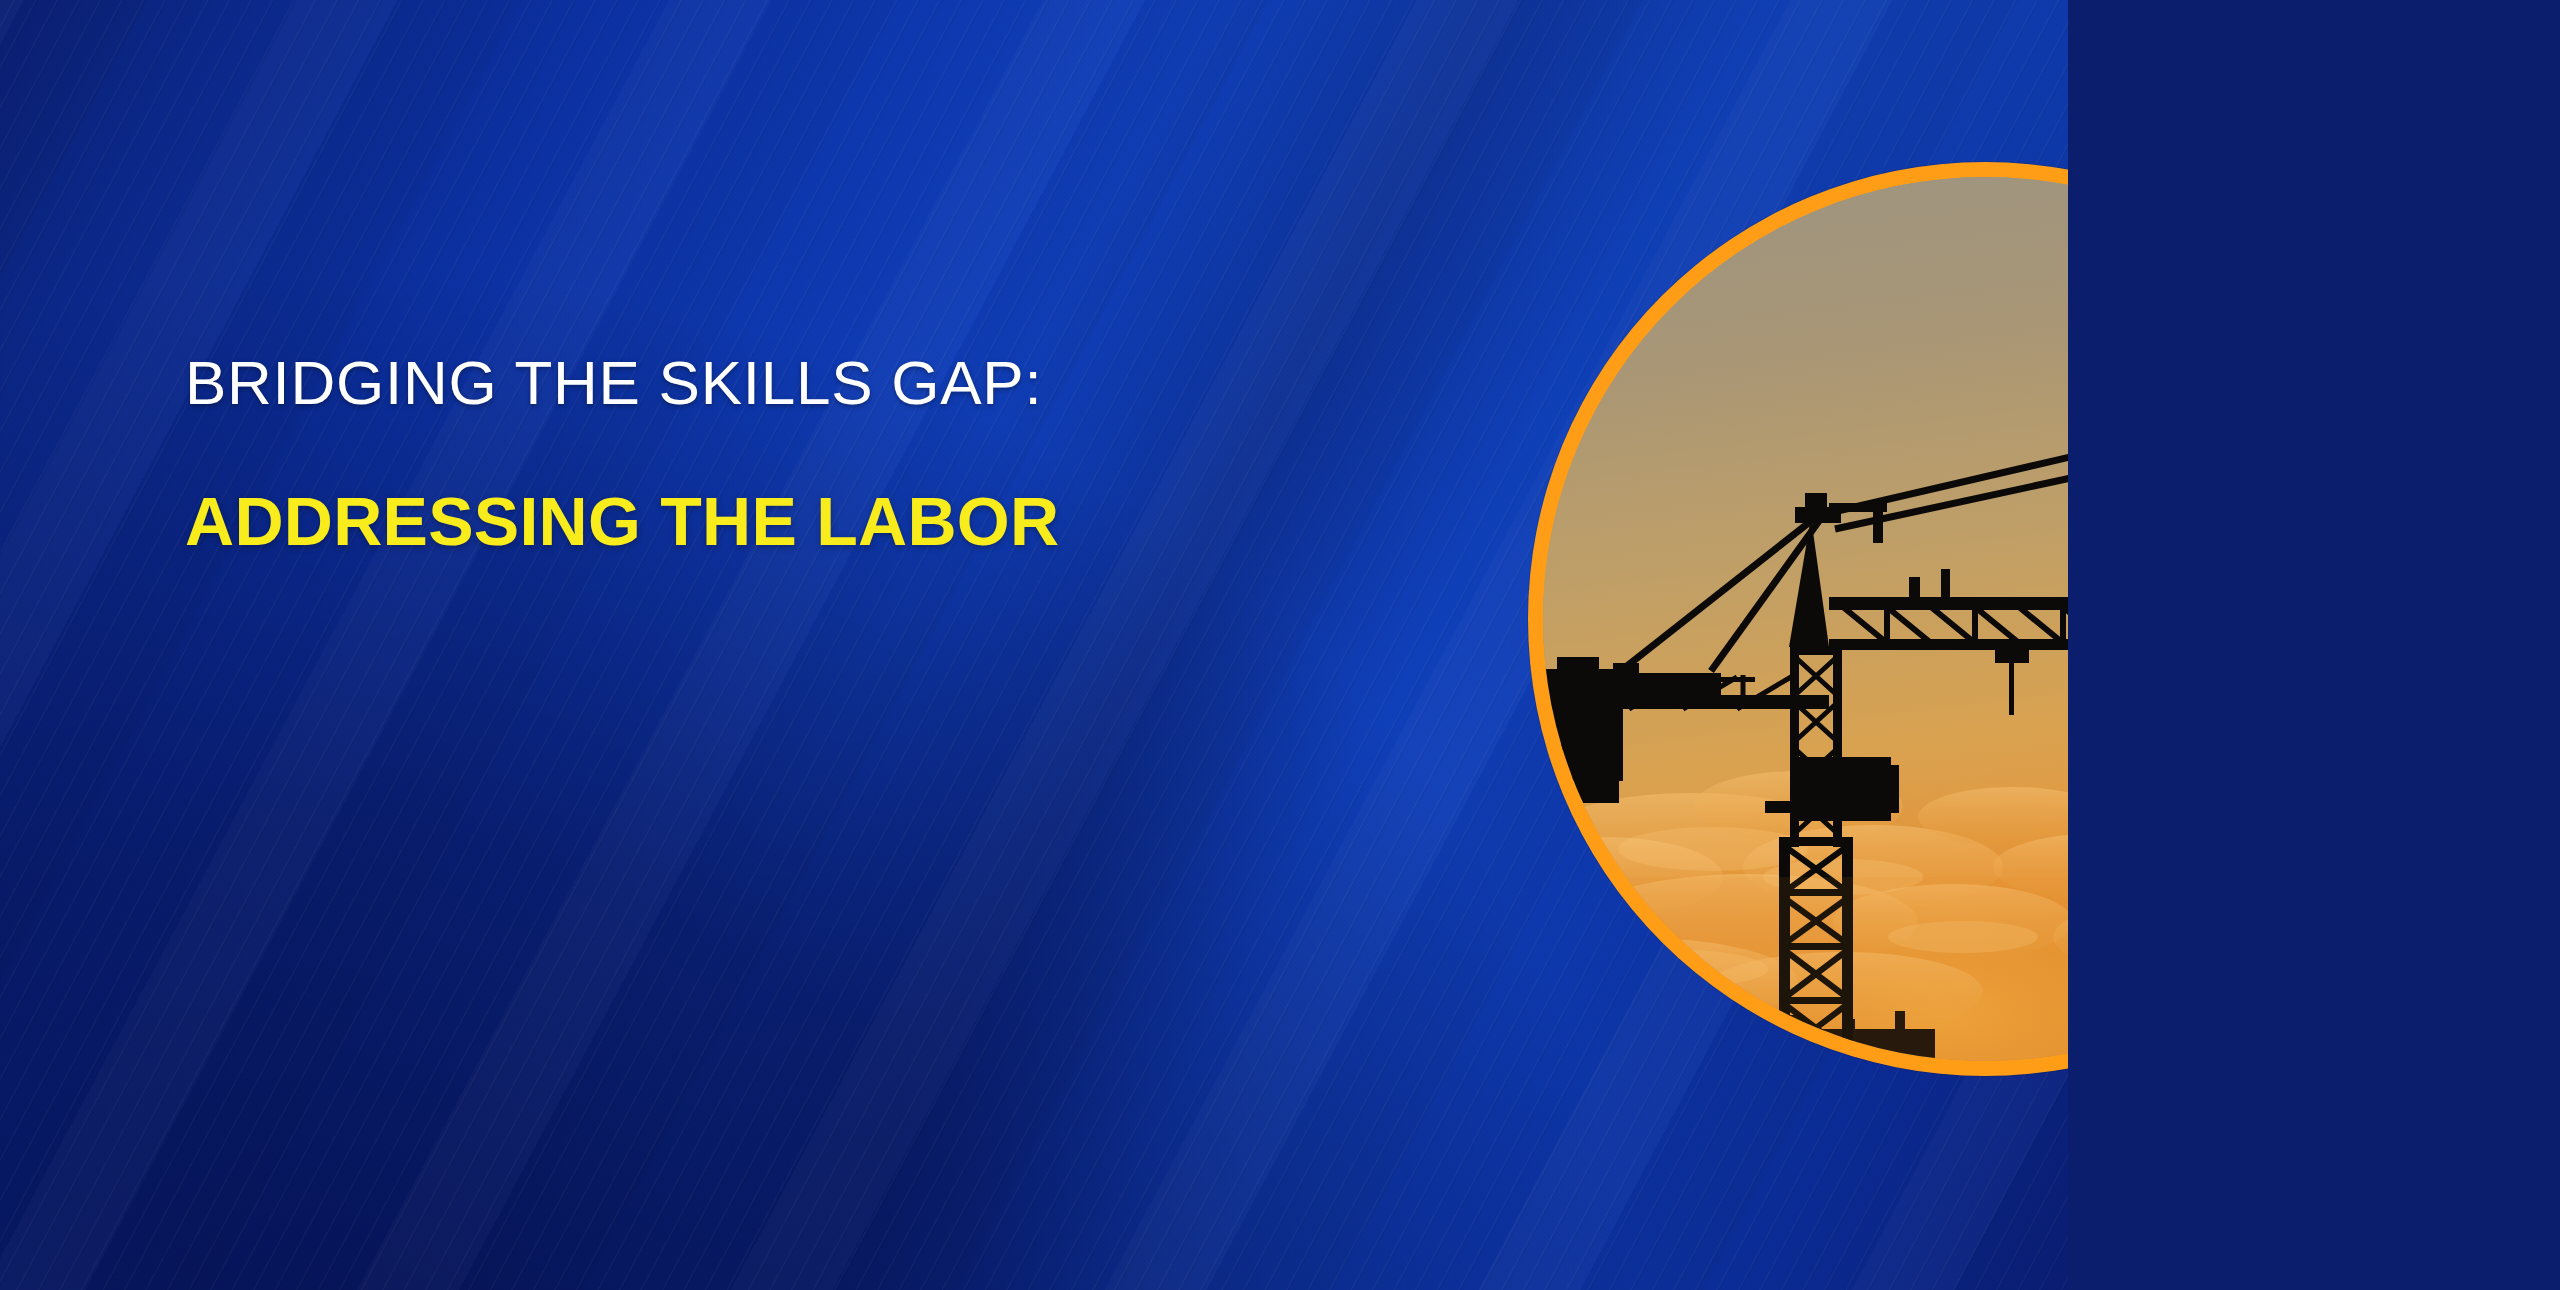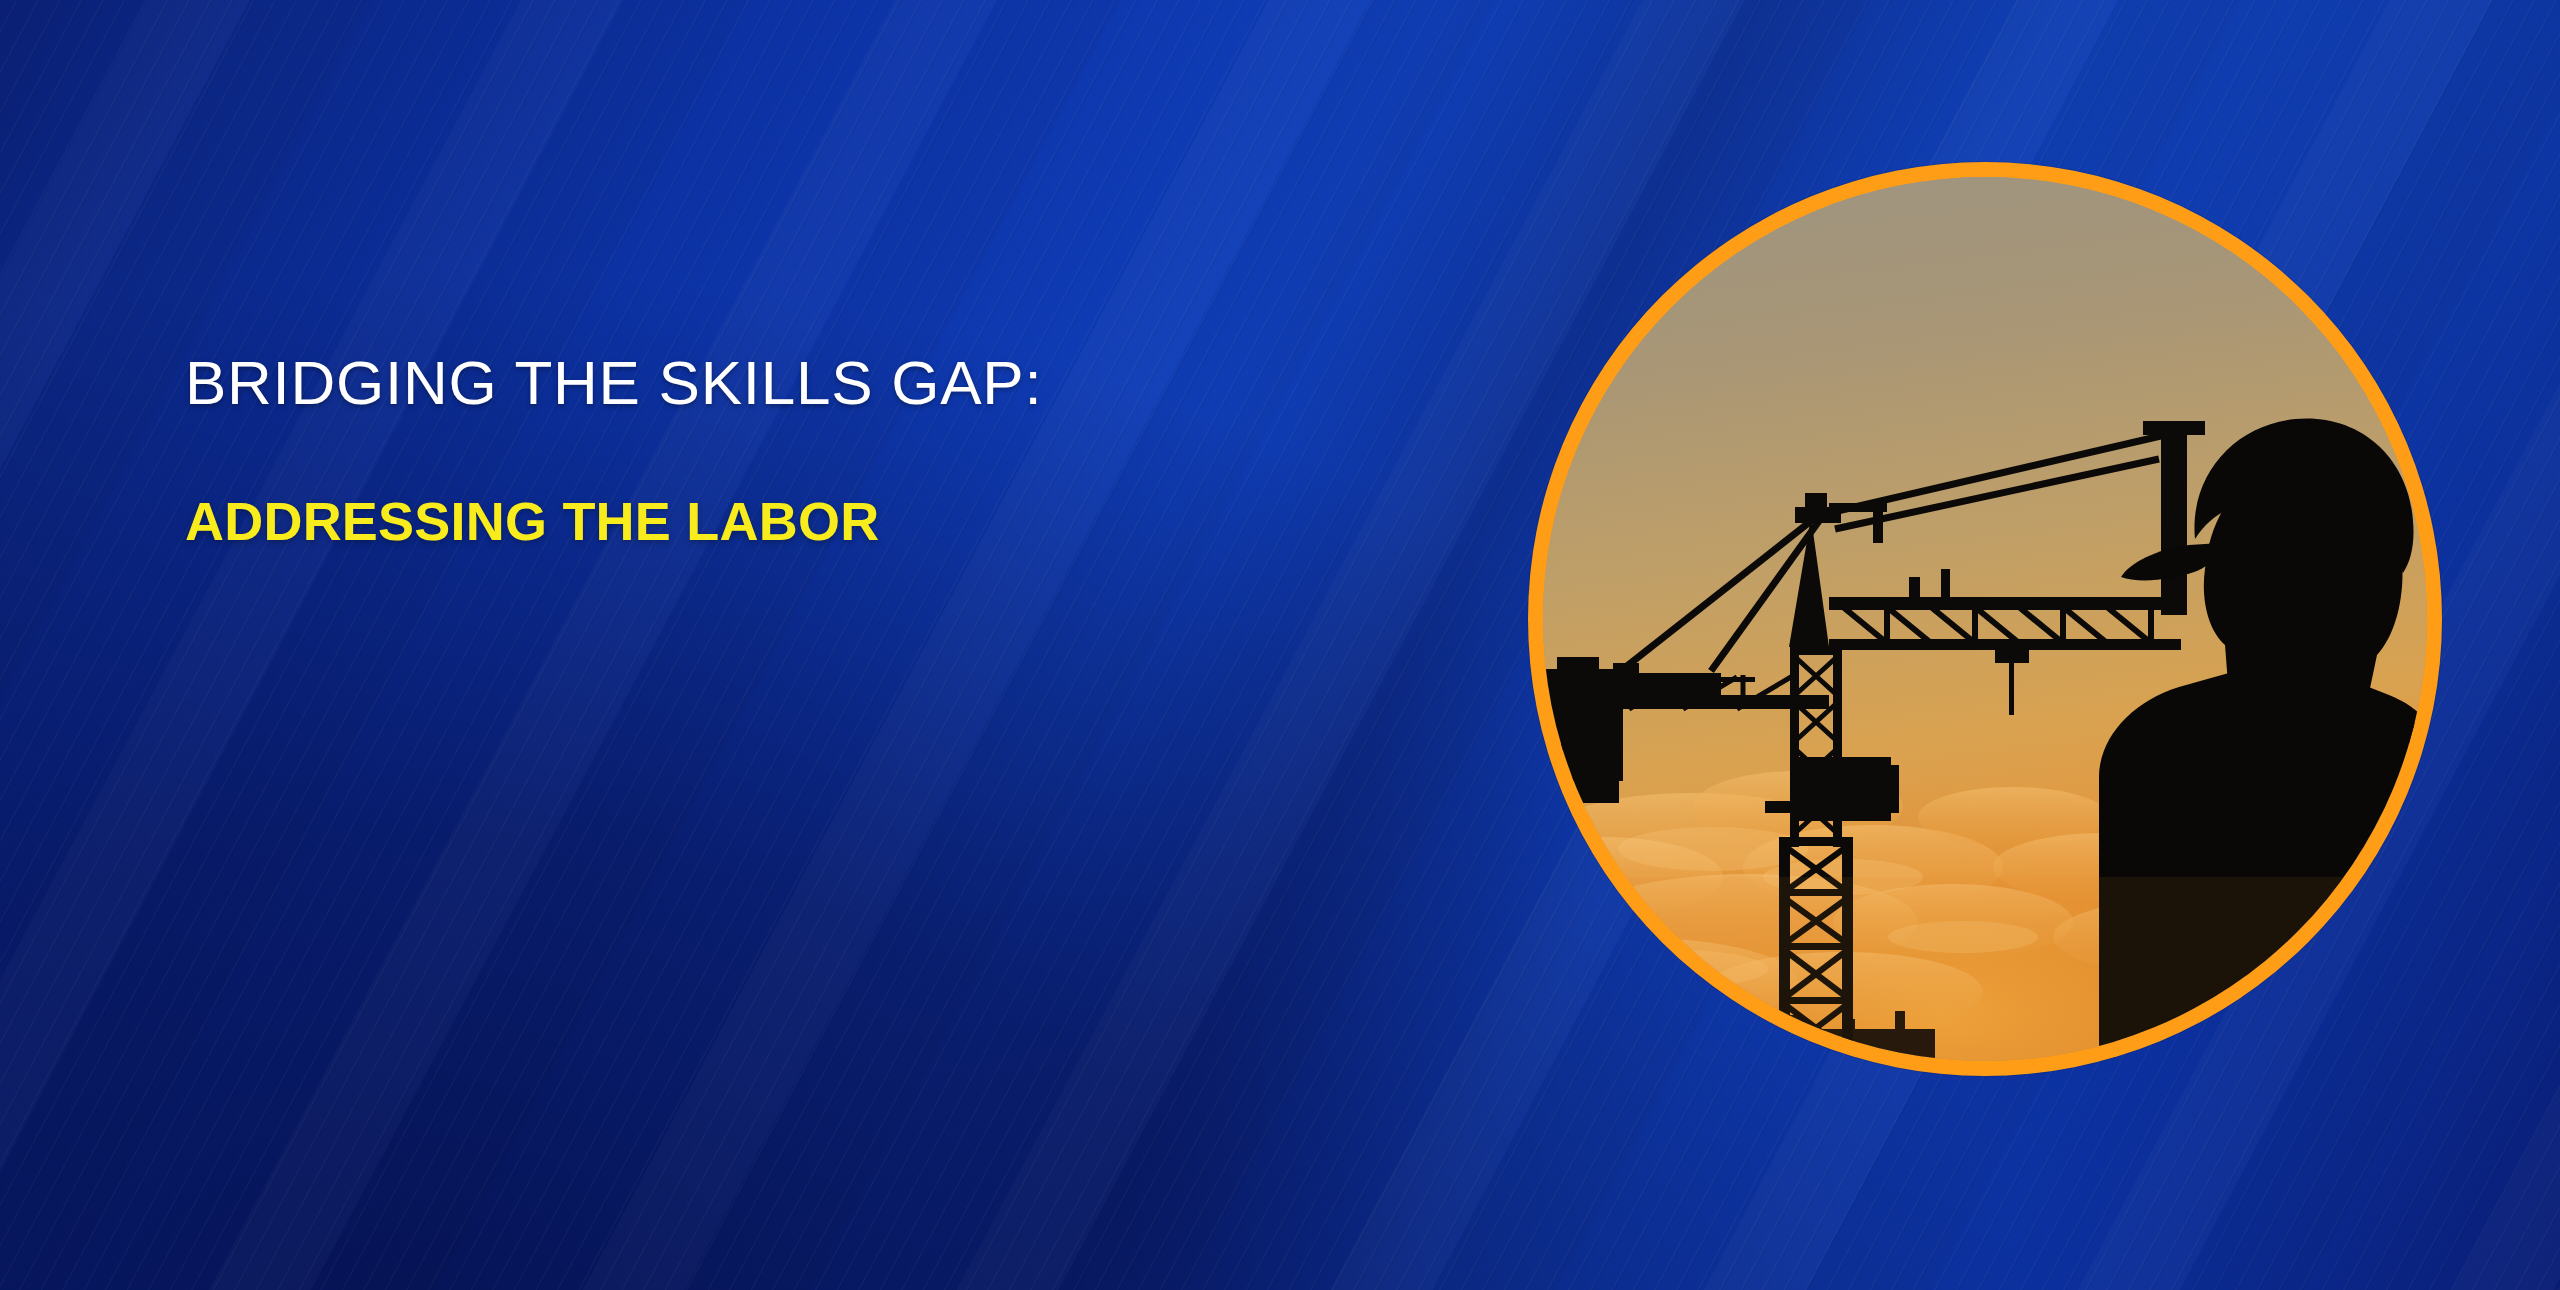--- a/index.html
+++ b/index.html
@@ -7,21 +7,21 @@
     margin: 0;
     padding: 0;
     background: #0b1e6e;
   }
   body {
     font-family: "Liberation Sans", sans-serif;
   }
 
   .banner {
     position: relative;
-    width: 2560px;
+    width: 2068px;
     height: 1290px;
     overflow: hidden;
     background: #0f172a;
   }
 
   
   .bg-base {
     position: absolute;
     inset: 0;
     background: linear-gradient(117deg,
@@ -117,21 +117,21 @@
     font-size: 62px;
     line-height: 1.0;
     font-weight: 400;
     letter-spacing: 0.012em;
     white-space: nowrap;
     text-shadow: 0 2px 5px rgba(0,0,0,0.35);
   }
   .headline {
     margin-top: 52px;
     color: #f9ec1c;
-    font-size: 54px;
+    font-size: 68px;
     line-height: 110px;
     font-weight: 700;
     letter-spacing: 0.004em;
     text-shadow: 0 2px 6px rgba(0,0,0,0.30);
   }
   .headline .hl-line { display: block; white-space: nowrap; }
 
   
   .photo-ring {
     position: absolute;

